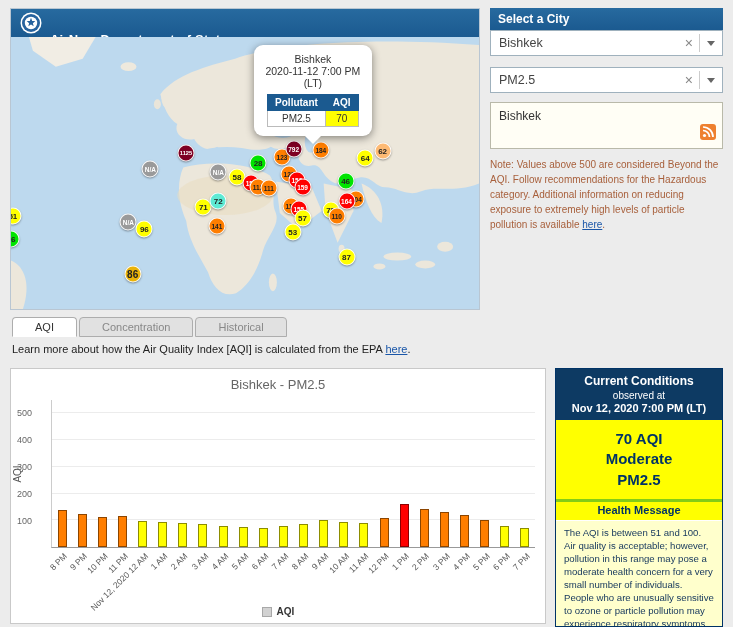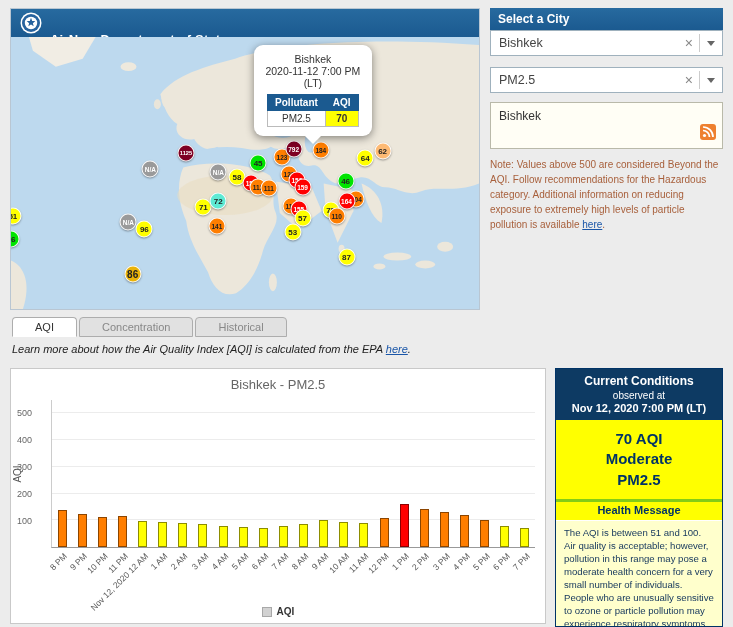--- a/index.html
+++ b/index.html
@@ -16,21 +16,21 @@
   .marker { position:absolute; width:17px; height:17px; border-radius:50%; border:1.5px solid rgba(255,255,255,.95);
             box-shadow:0 1px 2px rgba(0,0,0,.35); display:flex; align-items:center; justify-content:center;
             font-weight:bold; color:#222; transform:translate(-50%,-50%); z-index:5; cursor:pointer; }
   .popup { position:absolute; left:64.5%; top:8px; transform:translateX(-50%); width:118px; background:#fff;
            border-radius:9px; box-shadow:0 2px 8px rgba(0,0,0,.45); padding:8px 6px 9px; text-align:center; z-index:20; }
   .popup-city { font-size:10.5px; color:#333; }
   .popup-date, .popup-tz { font-size:10.5px; color:#333; }
   .popup-table { margin:5px auto 0; border-collapse:collapse; font-size:10px; }
   .popup-table th { background:#1b5a90; color:#fff; font-weight:bold; padding:2px 7px; border:1px solid #1b5a90; }
   .popup-table td { border:1px solid #bbb; padding:2px 7px; color:#333; }
-  .popup-table td.aqi-cell { background:#ffff00; font-weight:bold;text-align:center; }
+  .popup-table td.aqi-cell { background:#ffff00; font-weight:normal;text-align:center; }
   .popup-tail { position:absolute; left:50%; bottom:-8px; transform:translateX(-50%);
                 border-left:8px solid transparent; border-right:8px solid transparent; border-top:8px solid #fff; }
 
   
   .sidebar { position:absolute; left:490px; top:8px; width:233px; }
   .widget-header { background:linear-gradient(#276a9f,#1b5a90); color:#fff; font-size:12px; font-weight:bold; padding:4px 8px; }
   .select { height:26px; background:#fff; border:1px solid #9fb1bd; display:flex; align-items:center; padding-left:8px; cursor:pointer; }
   .select-value { flex:1; font-size:12.5px; color:#444; }
   .clear { color:#888; font-size:14px; padding:0 6px; cursor:pointer; }
   .sep { width:1px; height:18px; background:#ccc; }
@@ -39,21 +39,21 @@
   .gap11 { height:11px; } .gap9 { height:9px; }
   .feed-box { position:relative; height:47px; background:#fffef5; border:1px solid #b9b9a9; padding:6px 8px; font-size:12px; color:#333; }
   .rss { position:absolute; right:6px; bottom:5px; cursor:pointer; }
   .note { margin-top:8px; font-size:10px; line-height:1.5; color:#a8603c; }
   .note a, .learn a { color:#1a56a8; text-decoration:underline; cursor:pointer; }
 
   
   .tabs { position:absolute; left:12px; top:317px; display:flex; gap:2px; }
   .tab { background:#e1e1e1; border:1px solid #adadad; border-radius:4px 4px 0 0; padding:3px 22px; font-size:11px; color:#888; cursor:pointer; }
   .tab.active { background:#fff; color:#333; border-bottom-color:#fff; }
-  .learn { position:absolute; left:12px; top:343px; font-size:11px; color:#222;font-style:italic; }
+  .learn { position:absolute; left:12px; top:343px; font-size:11px; color:#222; }
 
   
   .chart-panel { position:absolute; left:10px; top:368px; width:536px; height:256px; background:#fff; border:1px solid #c9c9c9; padding-top:8px; }
   .chart-title { text-align:center; font-size:13px; color:#666; margin-bottom:8px; }
   .chart-body { display:flex; padding:0 10px 0 4px; }
   .y-axis { width:36px; position:relative; height:148px; }
   .ylabel { position:absolute; left:-6px; top:50%; transform:translateY(-50%) rotate(-90deg); font-size:10px; color:#555; }
   .ytick { position:absolute; right:19px; transform:translateY(50%); font-size:9px; color:#666; }
   .plot { flex:1; height:148px; position:relative; border-bottom:1px solid #999; border-left:1px solid #ccc; display:flex; align-items:flex-end; }
   .gridline { position:absolute; left:0; right:0; height:1px; background:#ececec; }
@@ -134,21 +134,21 @@
             <td>PM2.5</td>
             <td class="aqi-cell">70</td>
           </tr>
         </tbody>
           </table>
         <div class="popup-tail"></div>
       </div>
     <div class="marker" style="left: 29.8%; top: 48.4%; background: rgb(154, 154, 154); color: rgb(255, 255, 255); font-size: 6.5px;">N/A</div>
         <div class="marker" style="left: 44.3%; top: 49.8%; background: rgb(154, 154, 154); color: rgb(255, 255, 255); font-size: 6.5px;">N/A</div>
         <div class="marker" style="left: 37.4%; top: 42.5%; background: rgb(126, 0, 35); color: rgb(255, 255, 255); font-size: 5.8px;">1125</div>
-        <div class="marker" style="left: 52.8%; top: 46.2%; background: rgb(0, 228, 0); color: rgb(34, 34, 34); font-size: 8px;">45</div>
+        <div class="marker" style="left: 52.8%; top: 46.2%; background: rgb(0, 228, 0); color: rgb(34, 34, 34); font-size: 8px;">28</div>
         <div class="marker" style="left: 57.9%; top: 44%; background: rgb(255, 126, 0); color: rgb(34, 34, 34); font-size: 6.5px;">123</div>
         <div class="marker" style="left: 60.4%; top: 41.1%; background: rgb(126, 0, 35); color: rgb(255, 255, 255); font-size: 6.5px;">792</div>
         <div class="marker" style="left: 66.2%; top: 41.5%; background: rgb(255, 126, 0); color: rgb(34, 34, 34); font-size: 6.5px;">184</div>
         <div class="marker" style="left: 75.7%; top: 44.4%; background: rgb(255, 255, 0); color: rgb(34, 34, 34); font-size: 8px;">64</div>
         <div class="marker" style="left: 79.4%; top: 41.8%; background: #fdba74; color: rgb(34, 34, 34); font-size: 8px;">62</div>
         <div class="marker" style="left: 48.3%; top: 51.6%; background: rgb(255, 255, 0); color: rgb(34, 34, 34); font-size: 8px;">58</div>
         <div class="marker" style="left: 51.3%; top: 53.5%; background: rgb(255, 0, 0); color: rgb(255, 255, 255); font-size: 6.5px;">157</div>
         <div class="marker" style="left: 52.8%; top: 55.3%; background: rgb(255, 126, 0); color: rgb(34, 34, 34); font-size: 6.5px;">112</div>
         <div class="marker" style="left: 55.1%; top: 55.6%; background: rgb(255, 126, 0); color: rgb(34, 34, 34); font-size: 6.5px;">111</div>
         <div class="marker" style="left: 59.4%; top: 50.2%; background: rgb(255, 126, 0); color: rgb(34, 34, 34); font-size: 6.5px;">122</div>

